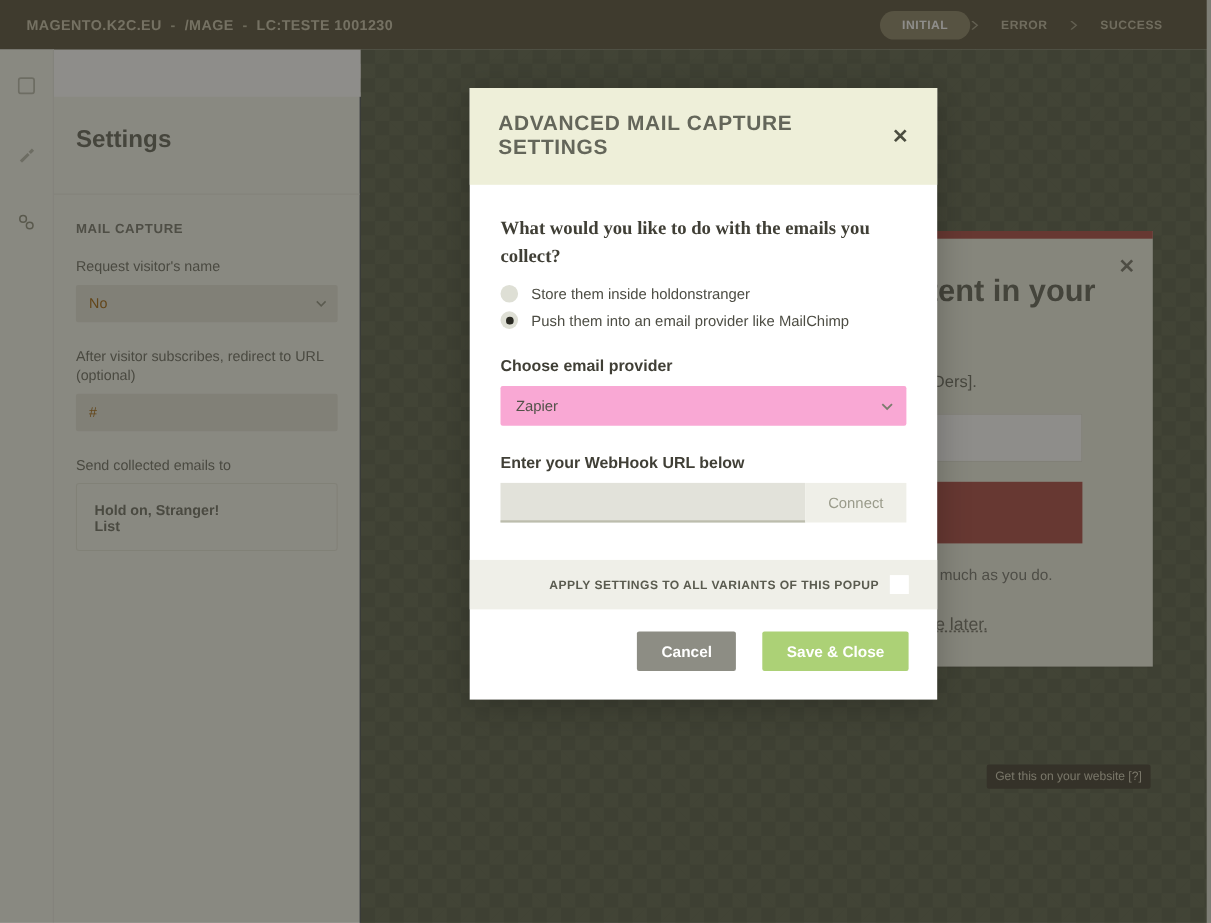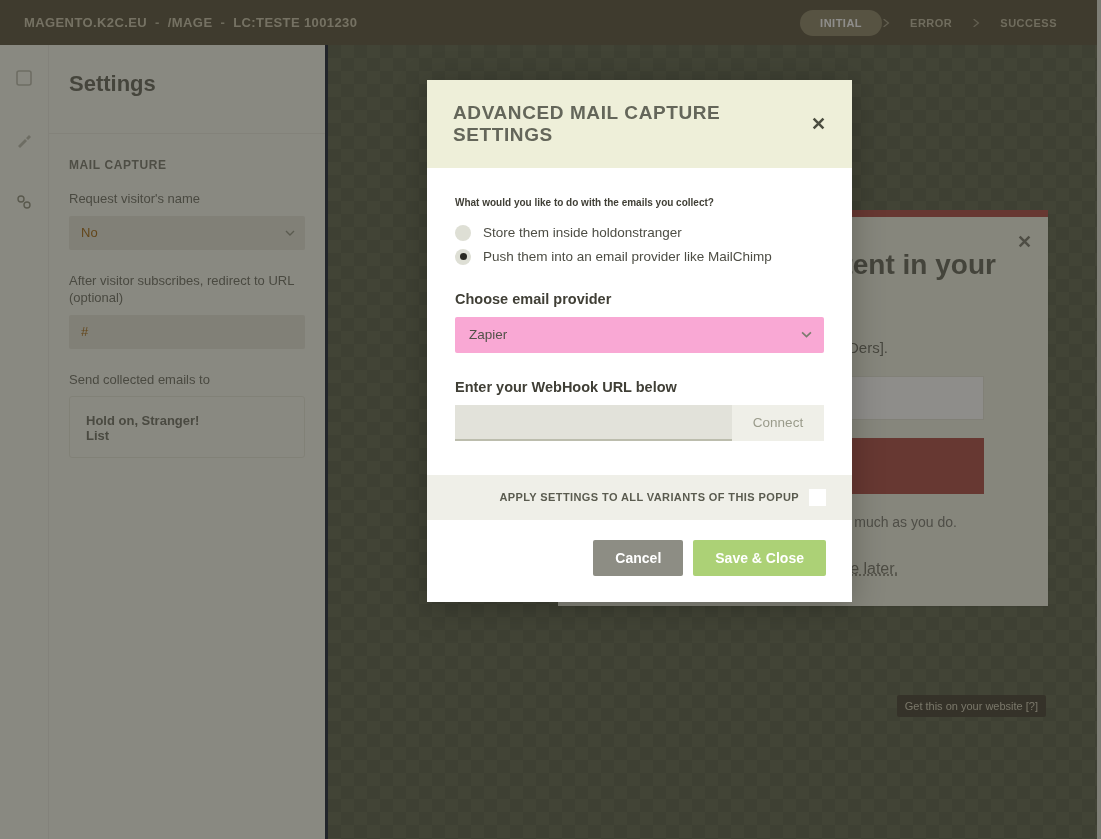--- a/index.html
+++ b/index.html
@@ -66,23 +66,24 @@
       gap: 46px;
     }
     .rail-icon { width: 16px; height: 16px; fill: #b7b8a8; }
     .rail-icon.active { fill: #8b8c78; }
 
     
     .sidebar {
       width: 279px;
       background: #f4f5eb;
       position: relative;
-      border-right: 3px solid #0f172a;
+      border-right: 1px solid #0f172a;
       display: flex;
       flex-direction: column;
+      margin-top: 43px;
     }
     .sidebar-header {
       padding: 26px 20px 36px 20px;
       border-bottom: 1px solid #e6e7db;
       color: #5e5f52;
       font-weight: 700;
       font-size: 22px;
     }
     .sidebar-scroll { padding: 24px 20px; flex: 1; overflow:auto; }
     .section-title {
@@ -232,22 +233,22 @@
       display:flex; justify-content: space-between; align-items:center;
     }
     .modal-title {
       font-size:19px; font-weight:700; letter-spacing:0.6px;
       color:#64665a; text-transform:uppercase;
     }
     .modal-close { color:#4b4d40; font-size:18px; font-weight:700; cursor:pointer; }
 
     .modal-body { padding: 28px 28px 34px; color:#3d3d34; }
     .m-question {
-      font-size:10px; font-weight:700; color:#403f36;
-      line-height:1.45; margin-bottom: 14px;
+      font-size:17px; font-weight:700; color:#403f36;
+      line-height:1.45; margin-bottom: 14px; font-family: Liberation Serif, serif;
     }
     .radio-row { display:flex; align-items:center; gap:12px; font-size:13.5px; color:#4d4d44; margin-bottom:8px; }
     .radio {
       width:16px; height:16px; border-radius:50%;
       background:#dedfd5; display:inline-flex; align-items:center; justify-content:center;
       flex: 0 0 16px;
     }
     .radio.sel::after {
       content:""; width:7px; height:7px; border-radius:50%; background:#2a2a23;
     }
@@ -277,21 +278,21 @@
       display:flex; justify-content:flex-end; align-items:center; gap:10px;
       font-size:11px; font-weight:700; letter-spacing:0.4px;
       color:#5a5b4f; text-transform:uppercase;
     }
     .apply-check {
       width:17px; height:17px; background:#fff; border:1px solid #fff;
     }
 
     .modal-footer {
       padding: 20px 26px 26px;
-      display:flex; justify-content:flex-end; gap:10px;
+      display:flex; justify-content:flex-end; gap:24px;
     }
     .mbtn {
       height: 36px; border:none; border-radius:2px;
       padding: 0 22px; font-size:14px; font-weight:700; cursor:pointer;
     }
     .mbtn-cancel { background:#8d8d84; color:#fff; }
     .mbtn-save   { background:#acd176; color:#fff; }
 
     
     .fake-scroll { position:absolute; right:0; top:0; bottom:0; width:4px; background:#dcddd3; }

